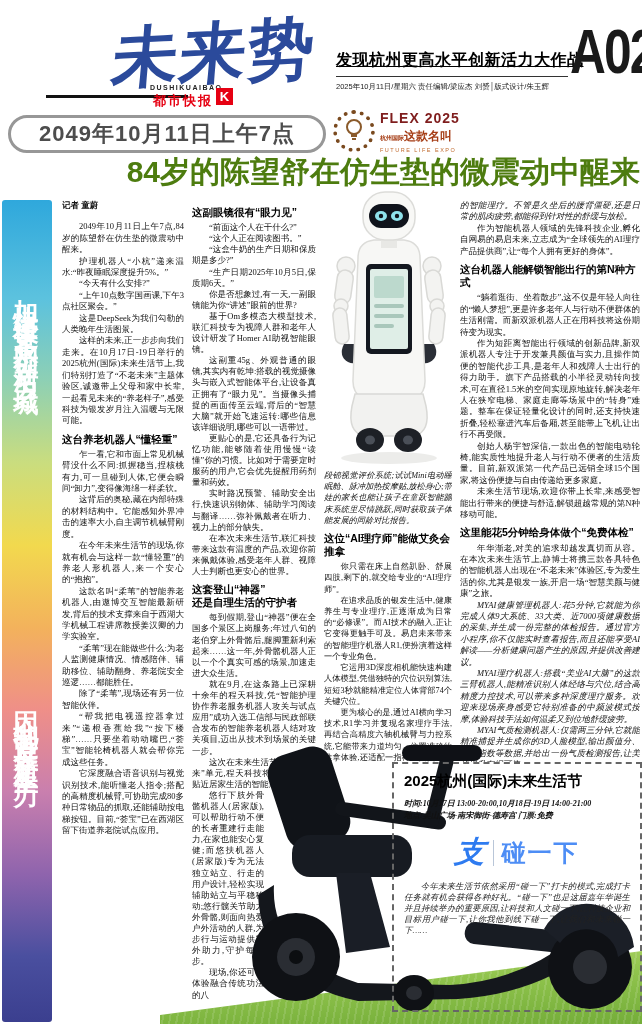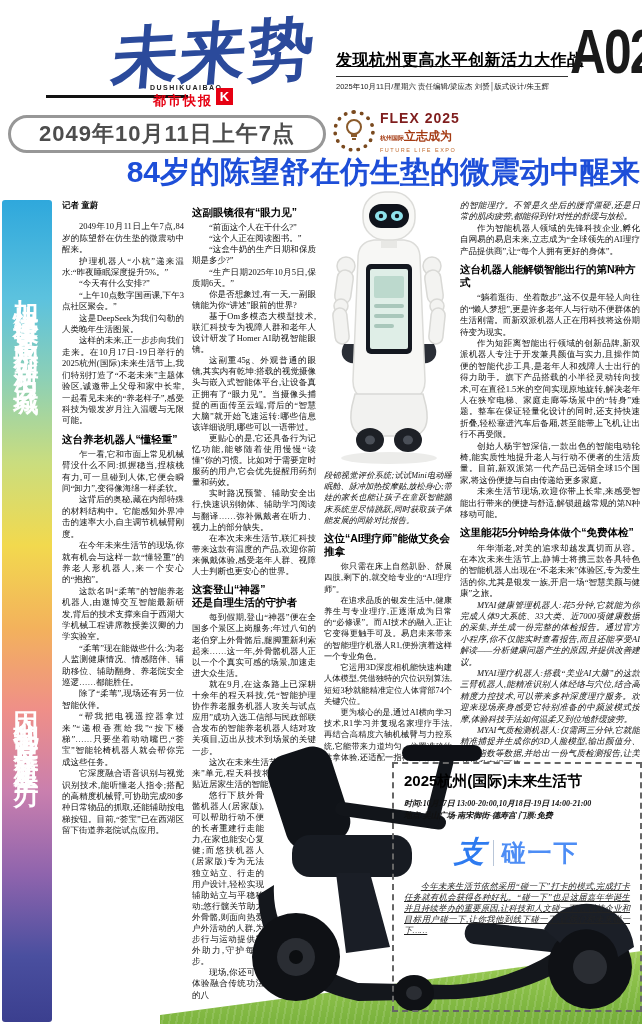--- a/index.html
+++ b/index.html
@@ -23,21 +23,21 @@
   #time-pill{position:absolute;left:8px;top:115px;width:312px;height:32px;border:3px solid #979797;border-radius:19px;
     font:bold 22px/32px "Liberation Sans",sans-serif;color:#4d4d4d;text-align:center;letter-spacing:1px;}
   #flex-logo{position:absolute;left:333px;top:108px;height:46px;display:flex;align-items:center;gap:5px;}
   #flex-badge{width:42px;height:42px;border-radius:50%;border:4px dotted #7a4a1f;display:flex;align-items:center;justify-content:center;background:#fff;box-sizing:border-box;}
   #flex-text{line-height:1;}
   #flex-l1{font:bold 14px "Liberation Sans",sans-serif;color:#7f1d1d;letter-spacing:1px;}
   #flex-l2{font:bold 12px "Liberation Sans",sans-serif;color:#a53c14;margin-top:2px;}
   #flex-pre{font-size:6px;color:#a53c14;letter-spacing:0;}
   #flex-l3{font:5.5px "Liberation Sans",sans-serif;color:#c06a2e;letter-spacing:1.5px;margin-top:2px;}
   #headline{position:absolute;left:90px;top:152px;width:550px;font:900 30px/1.3 "Liberation Sans",sans-serif;
-    color:#1d4ed8;text-align:right;letter-spacing:0;}
+    color:#4d7c0f;text-align:right;letter-spacing:0;}
   
   #side-bar{position:absolute;left:2px;top:200px;width:50px;height:822px;border-radius:3px;
     background:linear-gradient(180deg,#2fa8dc 0%,#5cc2de 12%,#8ed0b4 22%,#cadd7e 32%,#f2d94e 42%,#f3b25c 52%,#ef8f88 62%,#c97fae 72%,#8f64ad 82%,#4a4f9f 92%,#3b3f8f 100%);}
   .side-text{position:absolute;left:50%;transform:translateX(-50%);writing-mode:vertical-rl;text-orientation:upright;
     color:#fff;font:bold 25px "Liberation Sans",sans-serif;letter-spacing:7px;white-space:nowrap;}
   #side-top{top:78px;} #side-bottom{top:492px;}
   
   .col{position:absolute;top:200px;font-size:8.5px;line-height:11.4px;text-align:justify;overflow:hidden;z-index:2;}
   #col1{left:62px;width:122px;height:818px;}
   #col2{left:192px;width:124px;height:818px;line-height:11.1px;}
@@ -59,21 +59,21 @@
   #scooter-fig{position:absolute;left:218px;top:745px;width:424px;height:272px;z-index:3;}
   
   #event-box{position:absolute;left:392px;top:762px;width:226px;height:232px;z-index:4;
     border:2px dashed #666;padding:8px 10px 6px;background:transparent;}
   #event-title{font:bold 15px "Liberation Sans",sans-serif;color:#000;margin:0 0 7px;}
   .event-line{font:bold 8px/12px "Liberation Serif",serif;font-style:italic;color:#111;margin:0;}
   #pay-logo{display:flex;align-items:center;justify-content:center;gap:8px;margin:10px 0 8px;}
   #pay-zhi{font:bold 30px "Liberation Sans",sans-serif;color:#2e7bf0;font-style:italic;transform:skewX(-6deg);}
   #pay-sep{width:1px;height:26px;background:#b9c6d8;}
   #pay-touch{font:bold 24px "Liberation Sans",sans-serif;color:#4d8df5;letter-spacing:2px;}
-  #event-body{font:italic 8.4px/11px "Liberation Serif",serif;text-indent:2em;text-align:justify;color:#222;margin:0;text-decoration:underline;}
+  #event-body{font:italic 8.4px/11px "Liberation Serif",serif;text-indent:2em;text-align:justify;color:#222;margin:0;}
 </style>
 </head>
 <body>
 
 <div id="page">
 
   <div id="masthead">未来势</div>
   <div id="brand-line"></div>
   <div id="brand-en">DUSHIKUAIBAO</div>
   <div id="brand-cn">都市快报</div>
@@ -87,21 +87,21 @@
   <div id="flex-logo">
     <div id="flex-badge">
       <svg width="22" height="26" viewBox="0 0 22 26">
         <circle cx="11" cy="9" r="7" fill="none" stroke="#8a5a2a" stroke-width="2"></circle>
         <rect x="8" y="15" width="6" height="4" fill="#8a5a2a"></rect>
         <rect x="9" y="20" width="4" height="2" fill="#8a5a2a"></rect>
       </svg>
     </div>
     <div id="flex-text">
       <div id="flex-l1">FLEX 2025</div>
-      <div id="flex-l2"><span id="flex-pre">杭州国际</span><span>立志成为</span></div>
+      <div id="flex-l2"><span id="flex-pre">杭州国际</span><span>这款名叫</span></div>
       <div id="flex-l3">FUTURE LIFE EXPO</div>
     </div>
   </div>
   <div id="headline">84岁的陈望舒在仿生垫的微震动中醒来</div>
 
   <div id="side-bar">
     <div class="side-text" id="side-top">加快建设更高水平创新活力之城</div>
     <div class="side-text" id="side-bottom">因地制宜发展新质生产力</div>
   </div>
 

